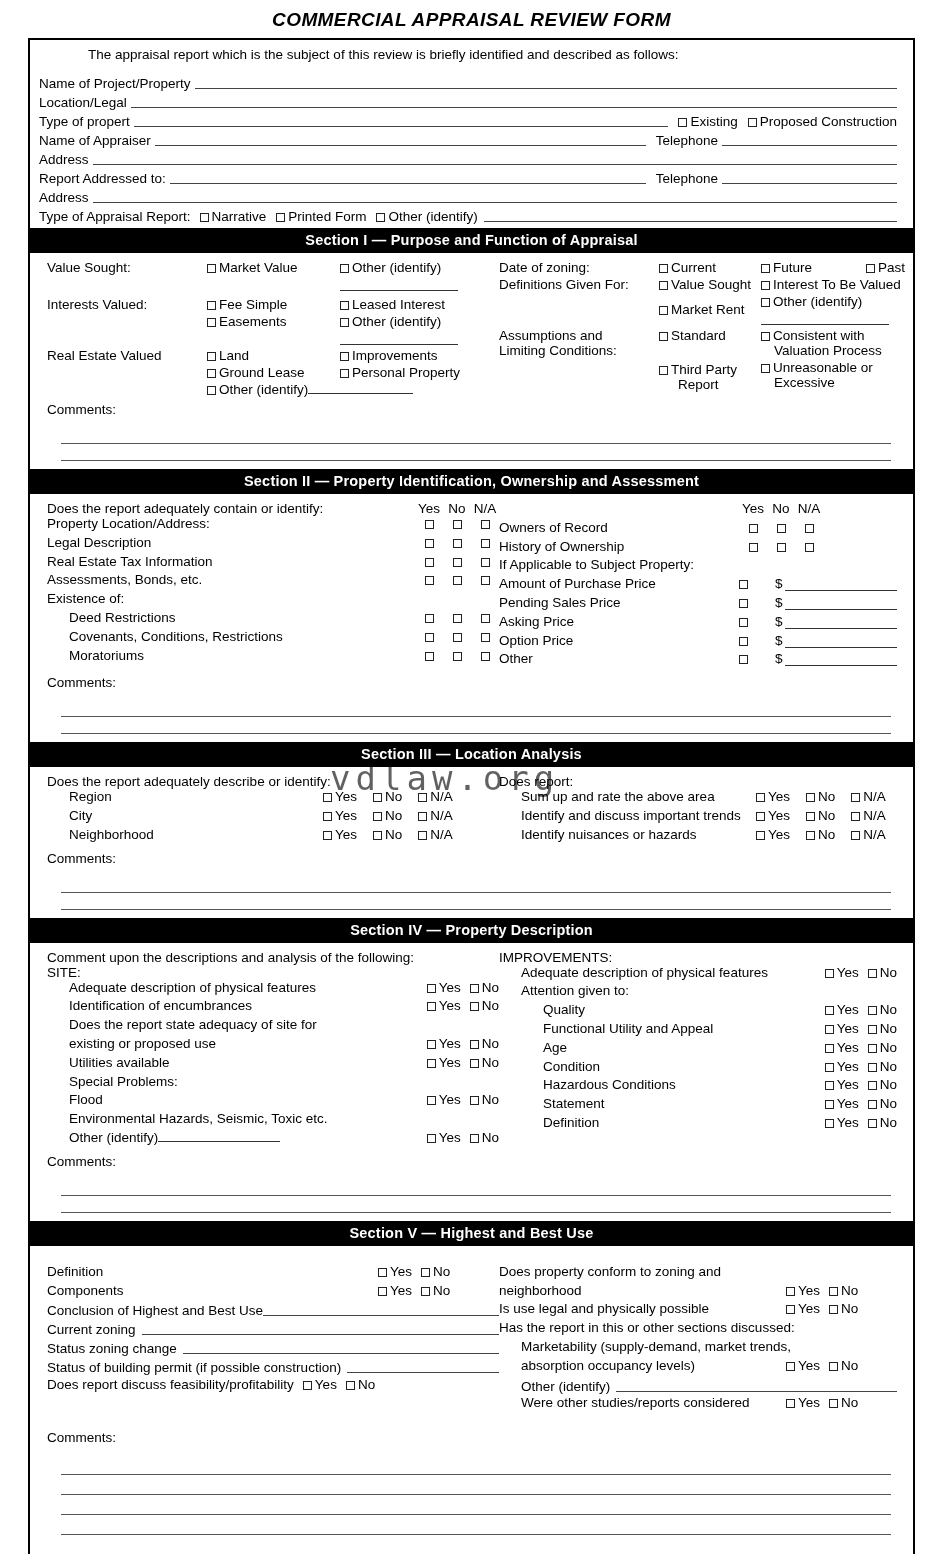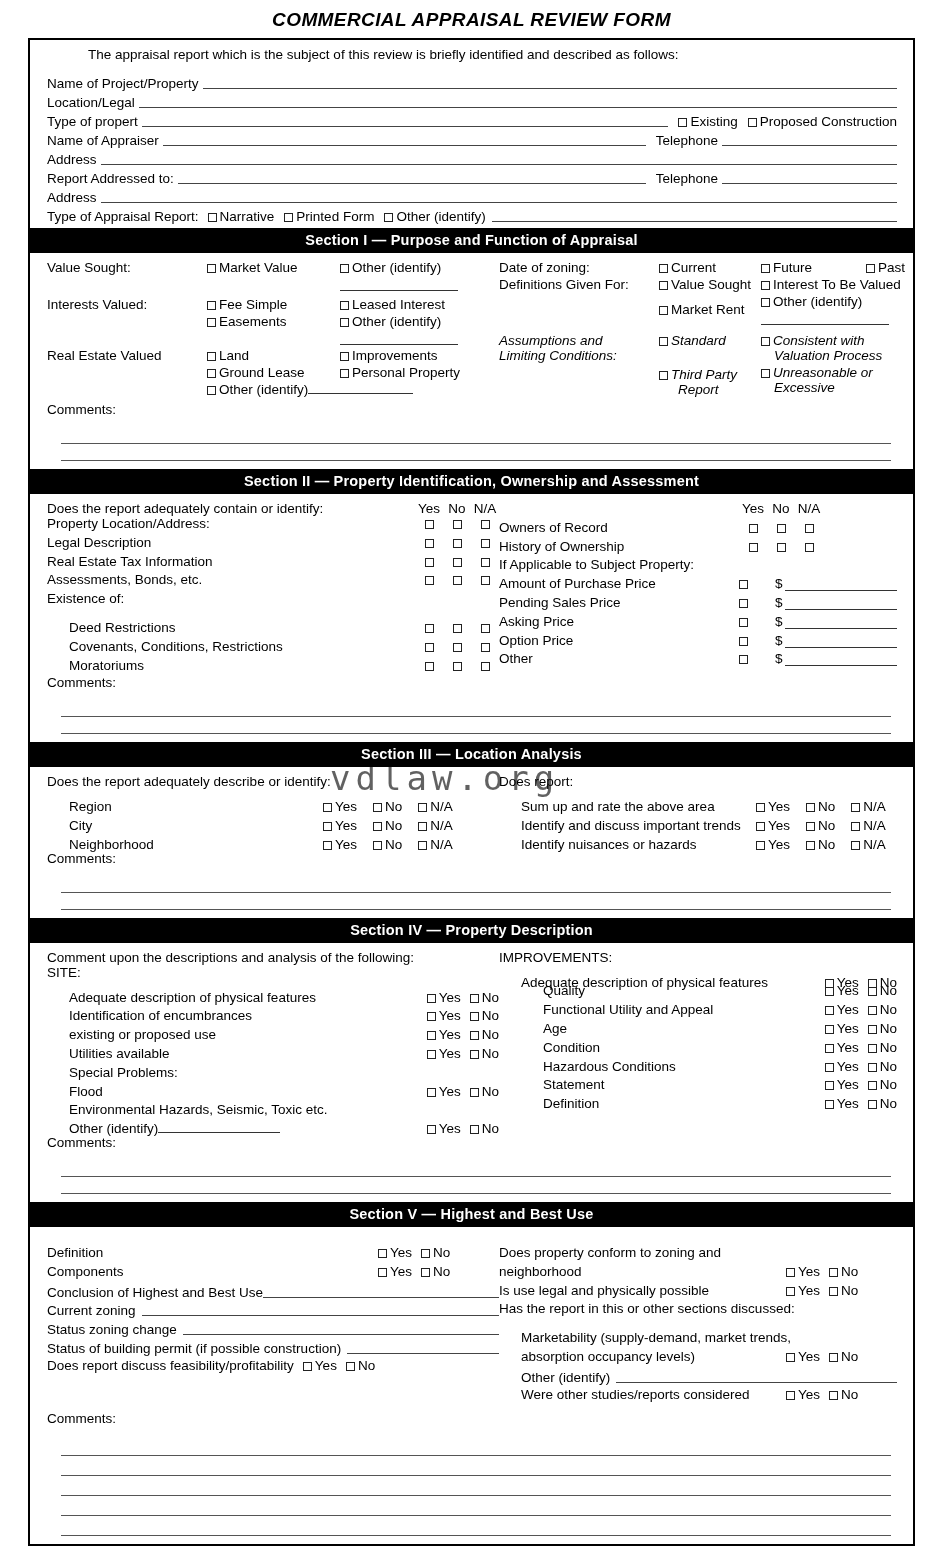--- a/index.html
+++ b/index.html
@@ -35,21 +35,21 @@
   }
   .intro {
     font-size: 13.5px;
     padding: 7px 0 10px 58px;
   }
   
   .rowline {
     display: flex;
     align-items: flex-end;
     font-size: 13.5px;
-    padding: 0 16px 0 17px;
+    padding: 0 16px 0 9px;
     height: 19px;
   }
   .lbl { white-space: nowrap; padding-right: 4px; }
   .fill {
     flex: 1 1 auto;
     border-bottom: 1px solid #444;
     height: 14px;
     margin-bottom: 2px;
   }
   .gap { width: 10px; flex: 0 0 auto; }
@@ -106,21 +106,21 @@
   }
   .cline.first { margin-top: 10px; }
 
   
   .ynhead { display: flex; }
   .ynrow { display: flex; align-items: baseline; height: 18.8px; }
   .ynrow .nm { flex: 1 1 auto; }
   .ynrow .bx, .ynhead .bx {
     width: 28px; flex: 0 0 auto; text-align: center;
   }
-  .indent1 { padding-left: 22px; margin-top: 10px; }
+  .indent1 { padding-left: 22px; }
 
   
   .prow { display: flex; align-items: baseline; height: 18.8px; }
   .prow .nm { width: 240px; flex: 0 0 auto; }
   .prow .bx { width: 36px; flex: 0 0 auto; text-align: left; }
   .prow .dollar { flex: 1 1 auto; display: flex; align-items: flex-end; }
   .prow .dollar .ln { flex: 1 1 auto; border-bottom: 1px solid #333; height: 12px; margin-left: 2px; }
 
   
   .ynna { white-space: nowrap; }
@@ -274,21 +274,21 @@
               <div><span class="opt"><span class="cb"></span><span>Value Sought</span></span></div>
               <div style="margin-top:10px;"><span class="opt"><span class="cb"></span><span>Market Rent</span></span></div>
             </div>
             <div style="flex:1 1 auto;">
               <div><span class="opt"><span class="cb"></span><span>Interest To Be Valued</span></span></div>
               <div style="margin-top:2px;"><span class="opt"><span class="cb"></span><span>Other (identify)</span></span></div>
               <div class="linefill" style="width:128px;margin-top:4px;"></div>
             </div>
           </div>
 
-          <div class="r" style="margin-top:5px;font-style:italic;">
+          <div class="r" style="">
             <div style="width:160px;flex:0 0 auto;">
               <div>Assumptions  and</div>
               <div>Limiting Conditions:</div>
             </div>
             <div style="width:102px;flex:0 0 auto;">
               <div><span class="opt"><span class="cb"></span><span>Standard</span></span></div>
               <div style="margin-top:19px;"><span class="opt"><span class="cb"></span><span>Third Party</span></span></div>
               <div style="padding-left:19px;">Report</div>
             </div>
             <div style="flex:1 1 auto;">
@@ -502,20 +502,23 @@
 
           <div class="ynrow2">
             <div class="nm indent1">Adequate description of physical features</div>
             <div class="yn"><span class="opt"><span class="cb"></span><span>Yes</span></span><span class="opt"><span class="cb"></span><span>No</span></span></div>
           </div>
           <div class="ynrow2">
             <div class="nm indent1">Identification of encumbrances</div>
             <div class="yn"><span class="opt"><span class="cb"></span><span>Yes</span></span><span class="opt"><span class="cb"></span><span>No</span></span></div>
           </div>
           <div class="ynrow2">
+            <div class="nm indent1">Does the report state adequacy of site for</div>
+          </div>
+          <div class="ynrow2">
             <div class="nm indent1">existing or proposed use</div>
             <div class="yn"><span class="opt"><span class="cb"></span><span>Yes</span></span><span class="opt"><span class="cb"></span><span>No</span></span></div>
           </div>
           <div class="ynrow2">
             <div class="nm indent1">Utilities available</div>
             <div class="yn"><span class="opt"><span class="cb"></span><span>Yes</span></span><span class="opt"><span class="cb"></span><span>No</span></span></div>
           </div>
           <div class="ynrow2">
             <div class="nm indent1">Special Problems:</div>
           </div>
@@ -530,20 +533,23 @@
             <div class="nm indent1"><span>Other  (identify)</span><span class="linefill" style="width:122px;"></span></div>
             <div class="yn"><span class="opt"><span class="cb"></span><span>Yes</span></span><span class="opt"><span class="cb"></span><span>No</span></span></div>
           </div>
         </div>
 
         <div class="colR">
           <div>IMPROVEMENTS:</div>
           <div class="ynrow2">
             <div class="nm indent1">Adequate description of physical features</div>
             <div class="yn"><span class="opt"><span class="cb"></span><span>Yes</span></span><span class="opt"><span class="cb"></span><span>No</span></span></div>
+          </div>
+          <div class="ynrow2">
+            <div class="nm indent1">Attention given to:</div>
           </div>
           <div class="ynrow2">
             <div class="nm" style="padding-left:44px;">Quality</div>
             <div class="yn"><span class="opt"><span class="cb"></span><span>Yes</span></span><span class="opt"><span class="cb"></span><span>No</span></span></div>
           </div>
           <div class="ynrow2">
             <div class="nm" style="padding-left:44px;">Functional Utility and Appeal</div>
             <div class="yn"><span class="opt"><span class="cb"></span><span>Yes</span></span><span class="opt"><span class="cb"></span><span>No</span></span></div>
           </div>
           <div class="ynrow2">

